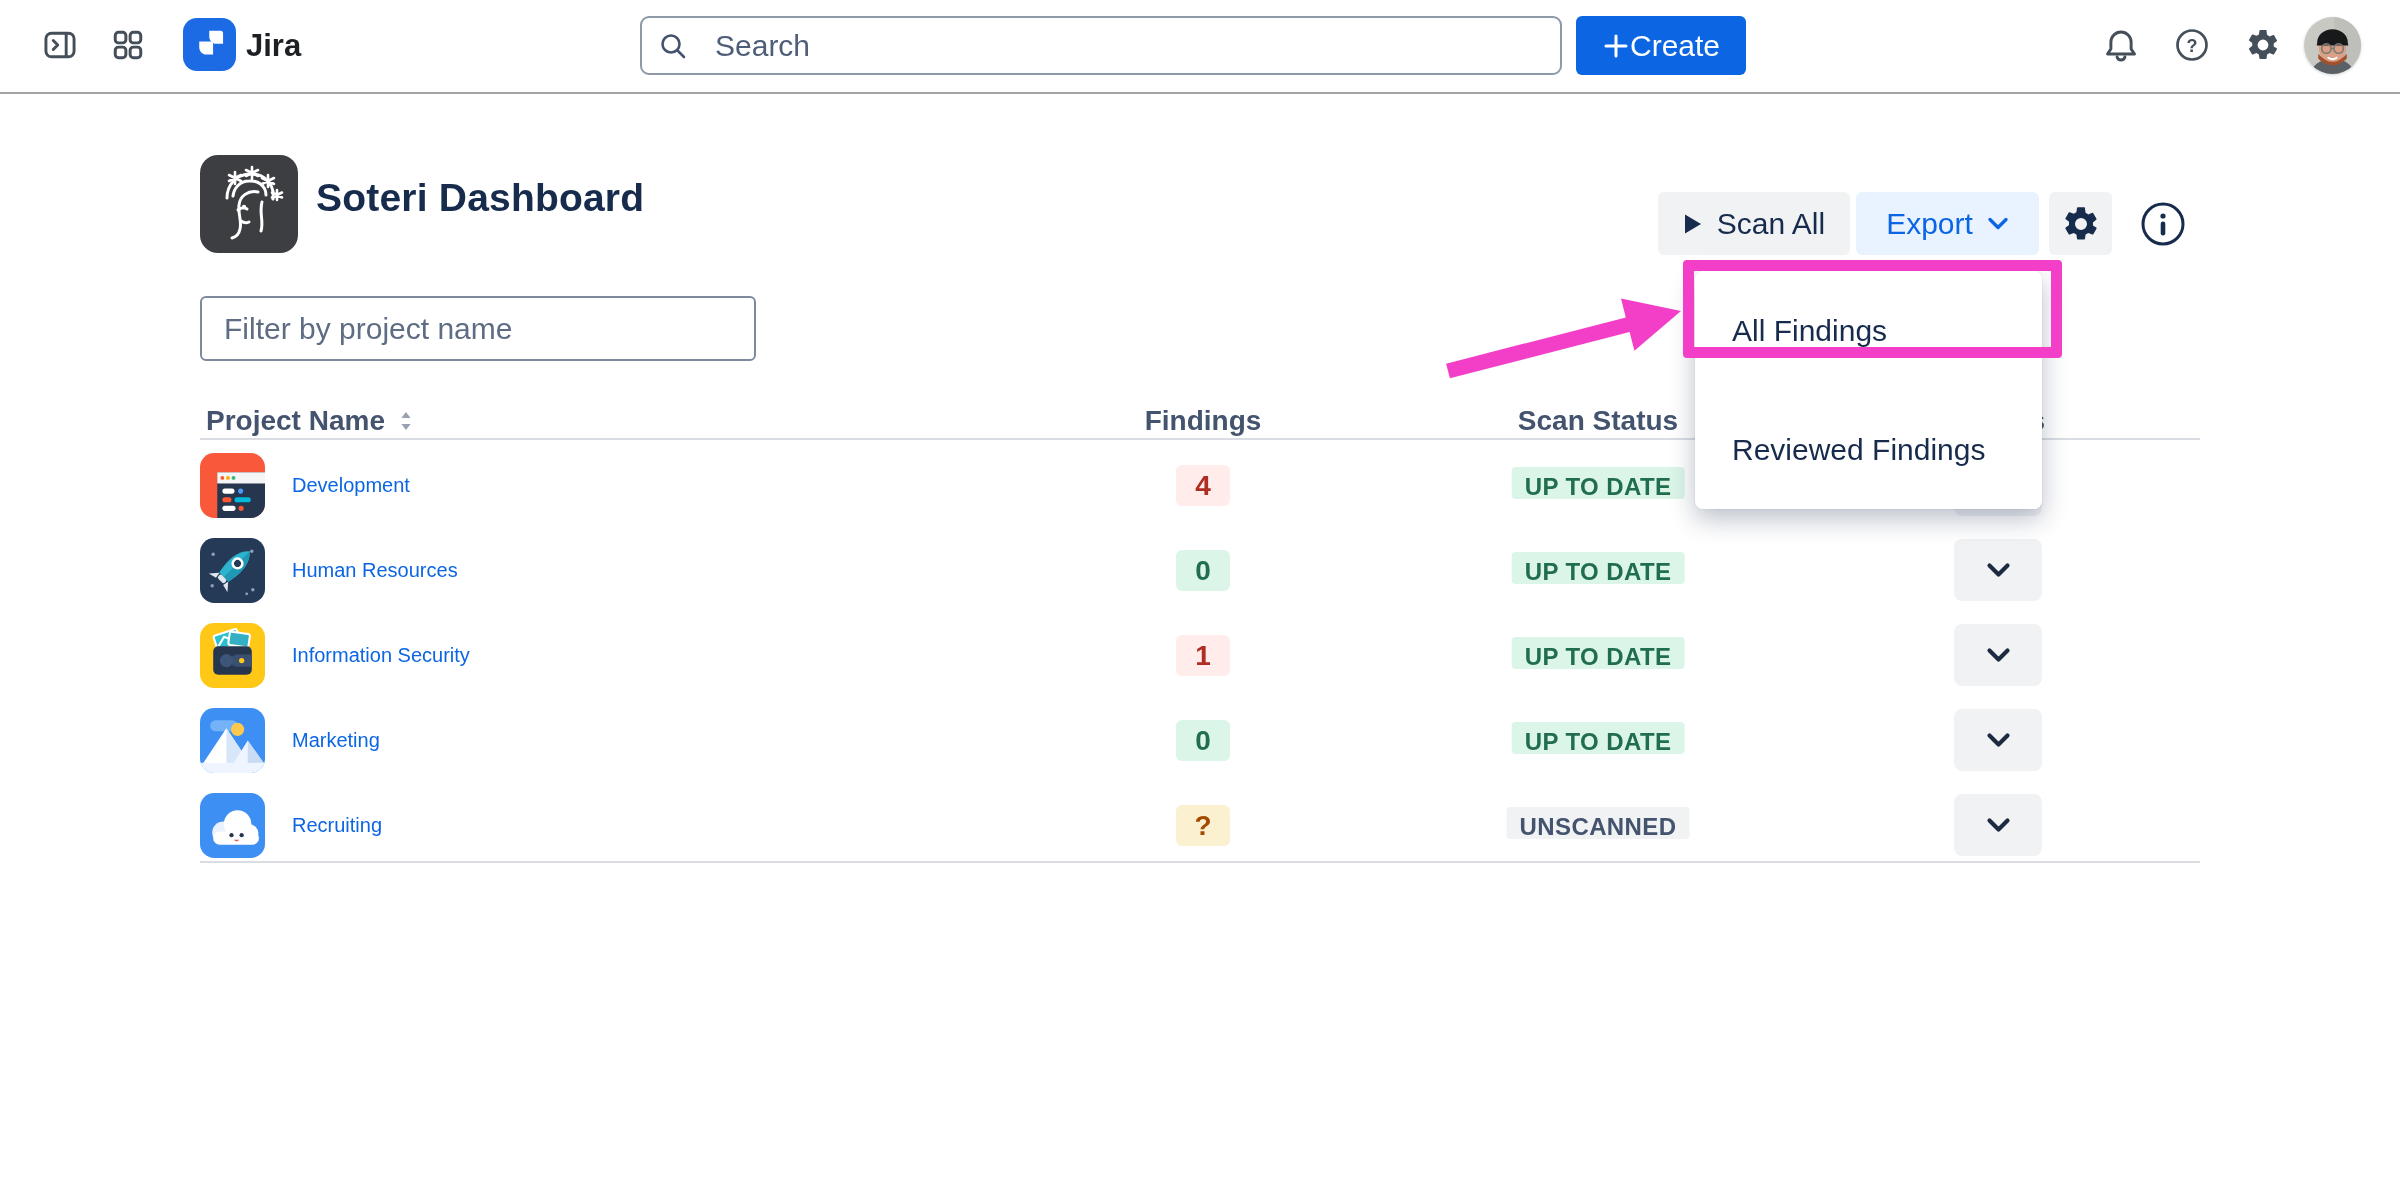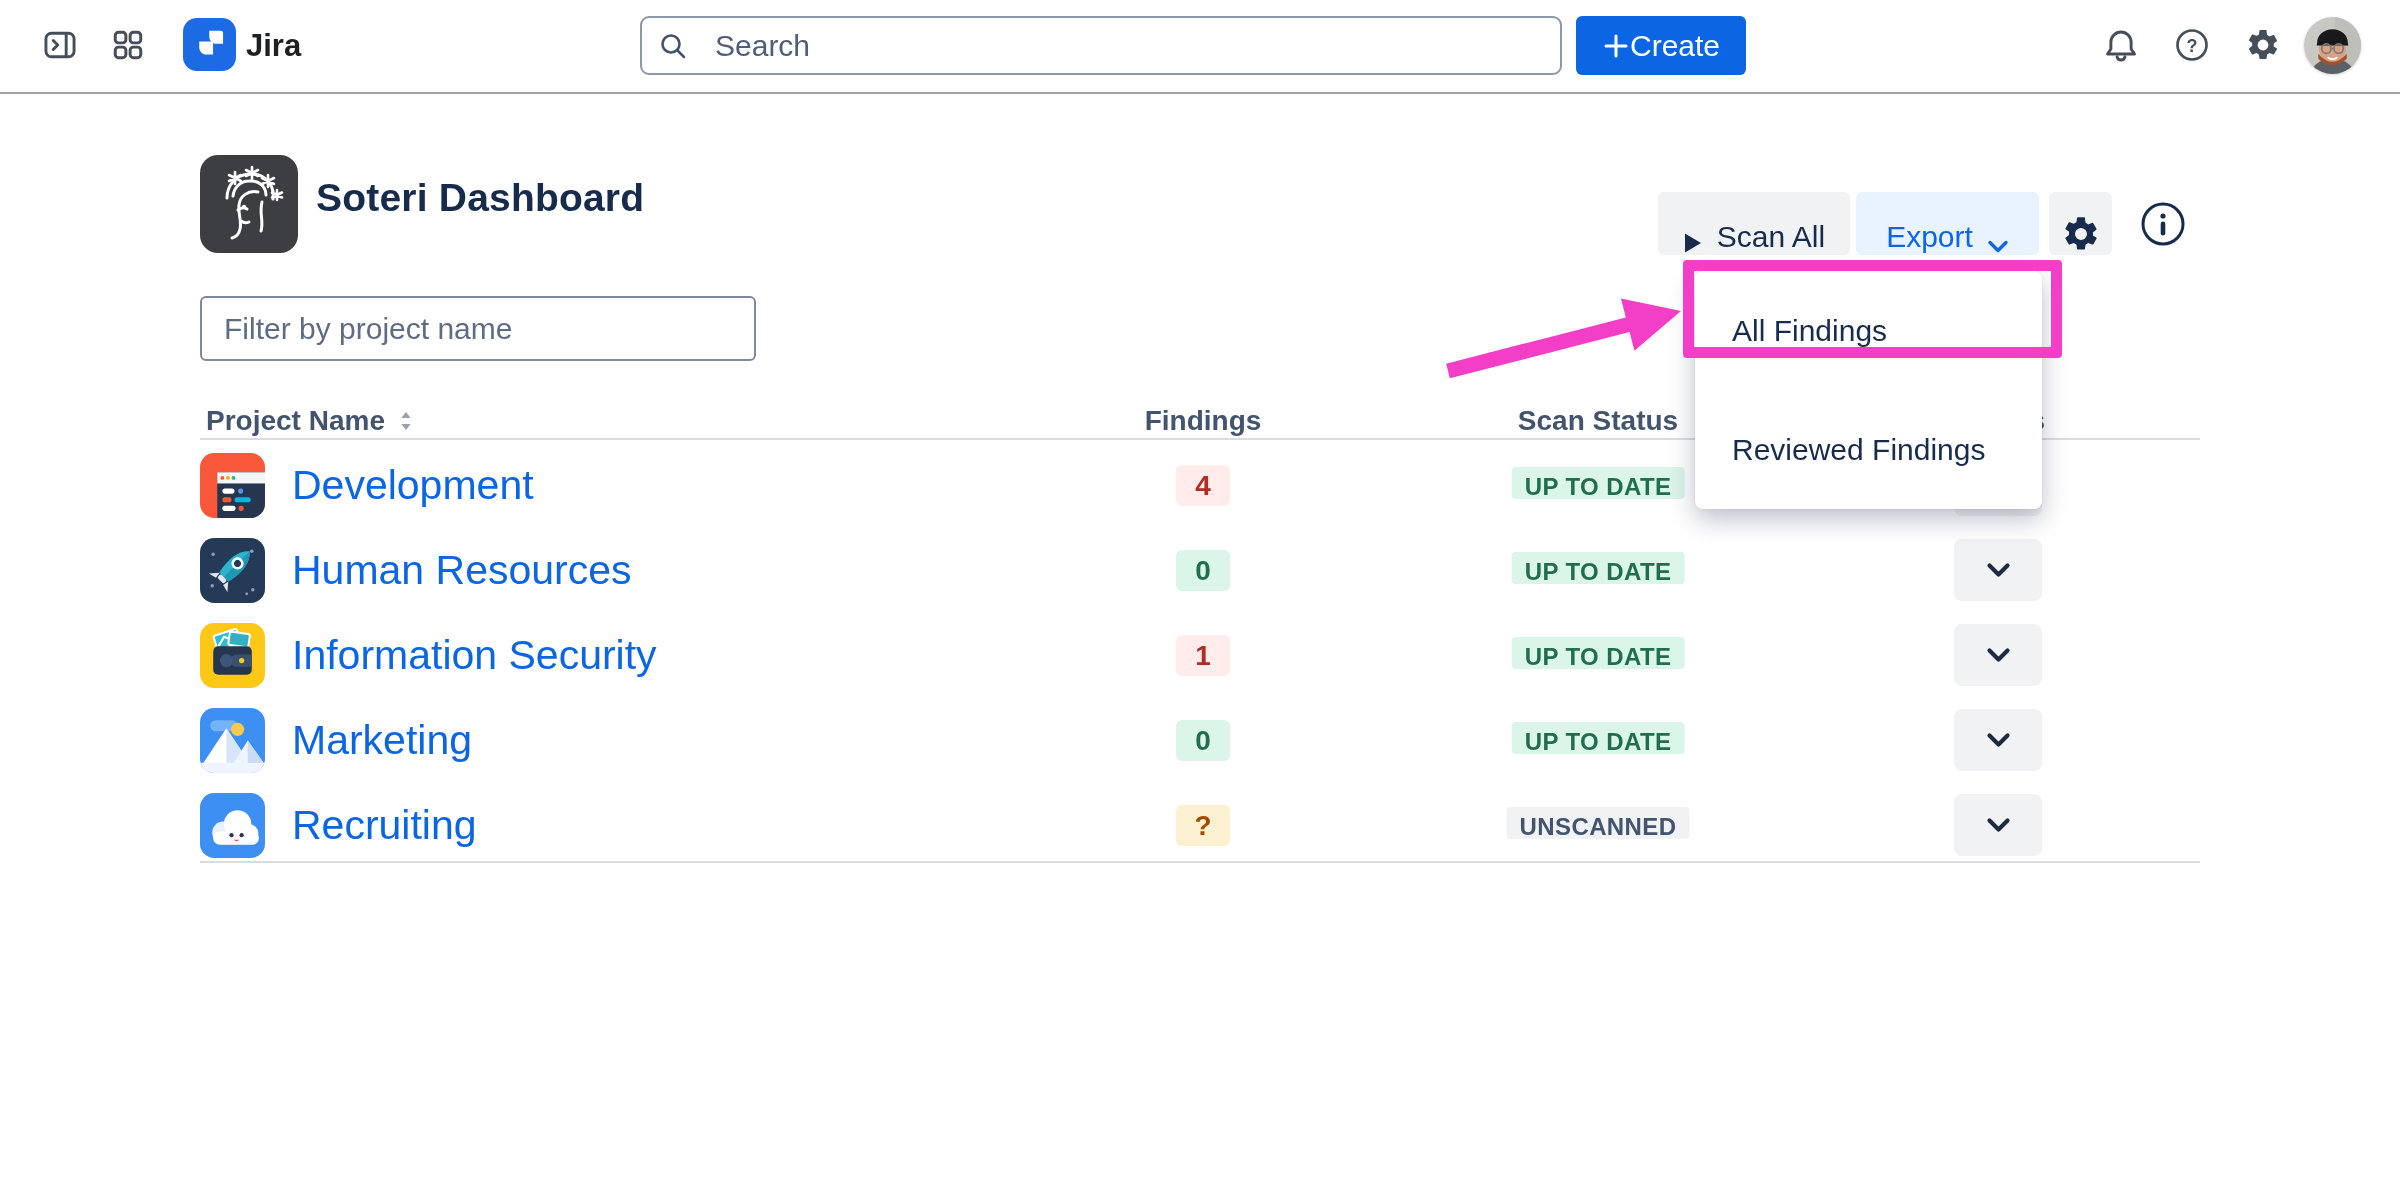--- a/index.html
+++ b/index.html
@@ -14,38 +14,38 @@
   .jira-tile{position:absolute;left:183px;top:18px;width:53px;height:53px;border-radius:14px;background:#1D6AE5;display:flex;align-items:center;justify-content:center;border:none;padding:0;cursor:pointer;}
   .app-name{position:absolute;left:246px;top:0;height:92px;line-height:92px;font-size:31px;font-weight:bold;color:#1D2125;}
   .searchbox{position:absolute;left:640px;top:16px;width:922px;height:59px;box-sizing:border-box;border:2px solid #8E99A8;border-radius:9px;background:#fff;display:flex;align-items:center;padding:0 16px;gap:25px;}
   .searchbox input{border:none;outline:none;font-size:30px;color:#3b4760;width:100%;font-family:"Liberation Sans",sans-serif;background:transparent;}
   .searchbox input::placeholder{color:#4f5e78;opacity:1;}
   .create-btn{position:absolute;left:1576px;top:16px;height:59px;padding:0 26px;border:none;border-radius:6px;background:#0C66E4;color:#fff;font-size:30px;font-weight:500;display:flex;align-items:center;cursor:pointer;font-family:"Liberation Sans",sans-serif;}
   .avatar-btn{position:absolute;left:2304px;top:17px;width:57px;height:57px;border-radius:50%;border:none;padding:0;background:none;cursor:pointer;box-shadow:0 1px 3px rgba(9,30,66,.2);}
   
   .soteri-logo{position:absolute;left:200px;top:155px;width:98px;height:98px;border-radius:18px;}
   .page-title{position:absolute;left:316px;top:176px;font-size:39px;font-weight:bold;color:#172B4D;letter-spacing:.2px;}
-  .hdr-btn{position:absolute;top:192px;height:63px;border:none;border-radius:6px;font-size:30px;font-weight:500;display:flex;align-items:flex-end;justify-content:center;gap:14px;cursor:pointer;font-family:"Liberation Sans",sans-serif;}
+  .hdr-btn{position:absolute;top:192px;height:63px;border:none;border-radius:6px;font-size:30px;font-weight:500;display:flex;align-items:center;justify-content:center;gap:14px;cursor:pointer;font-family:"Liberation Sans",sans-serif;}
   .scanall-btn{left:1658px;width:192px;background:#F1F2F4;color:#172B4D;}
   .export-btn{left:1856px;width:183px;background:#E9F2FF;color:#0C66E4;}
   .gearsq-btn{left:2049px;width:63px;background:#F1F2F4;}
   .info-btn{position:absolute;left:2140px;top:201px;width:46px;height:46px;background:none;border:none;padding:0;cursor:pointer;}
   
   .filter-input{position:absolute;left:200px;top:296px;width:556px;height:65px;box-sizing:border-box;border:2px solid #7D8A9D;border-radius:6px;font-size:30px;color:#44546F;padding:0 22px;font-family:"Liberation Sans",sans-serif;outline:none;}
   .filter-input::placeholder{color:#5E6C84;opacity:1;}
   
   .thead{position:absolute;left:200px;top:394px;width:2000px;height:36px;font-size:28px;font-weight:bold;color:#44546F;margin-top:11px;}
   .th-project{position:absolute;left:6px;top:0;display:flex;align-items:center;gap:14px;cursor:pointer;}
   .th-findings{position:absolute;left:1003px;top:0;transform:translateX(-50%);}
   .th-status{position:absolute;left:1398px;top:0;transform:translateX(-50%);}
   .th-actions{position:absolute;right:155px;top:0;}
   .divider{position:absolute;left:200px;width:2000px;height:2px;background:#D9DDE3;}
   .trow{position:absolute;left:200px;width:2000px;height:85px;}
   .picon{position:absolute;left:0;top:1px;width:65px;height:65px;display:block;}
-  .pname{position:absolute;left:92px;top:0;height:67px;line-height:67px;font-size:41px;font-weight:500;color:#0C66E4;text-decoration:none;cursor:pointer;}
+  .pname{position:absolute;left:92px;top:0;height:67px;line-height:67px;font-size:20px;font-weight:500;color:#0C66E4;text-decoration:none;cursor:pointer;}
   .fbadge{position:absolute;left:1003px;top:13px;transform:translateX(-50%);min-width:26px;padding:0 14px;height:41px;line-height:41px;text-align:center;border-radius:6px;font-size:28px;font-weight:bold;}
   .sbadge{position:absolute;left:1398px;top:15px;transform:translateX(-50%);padding:0 13px;height:32px;line-height:39px;border-radius:4px;font-size:24px;font-weight:bold;letter-spacing:.4px;white-space:nowrap;}
   .abtn{position:absolute;left:1754px;top:2px;width:88px;height:62px;border:none;border-radius:8px;background:#F1F2F4;cursor:pointer;display:flex;align-items:center;justify-content:center;}
   .v-danger{background:#FFECEB;color:#AE2E24;}
   .v-success{background:#DCF5E9;color:#216E4E;}
   .v-warning{background:#FBF0CF;color:#A54800;}
   .v-neutral{background:#F1F2F4;color:#44546F;}
   
   .dropdown{position:absolute;left:1695px;top:271px;width:347px;height:238px;background:#fff;border-radius:8px;z-index:40;
     box-shadow:0 0 1px rgba(9,30,66,.32),0 10px 26px rgba(9,30,66,.28);display:flex;flex-direction:column;overflow:hidden;}

